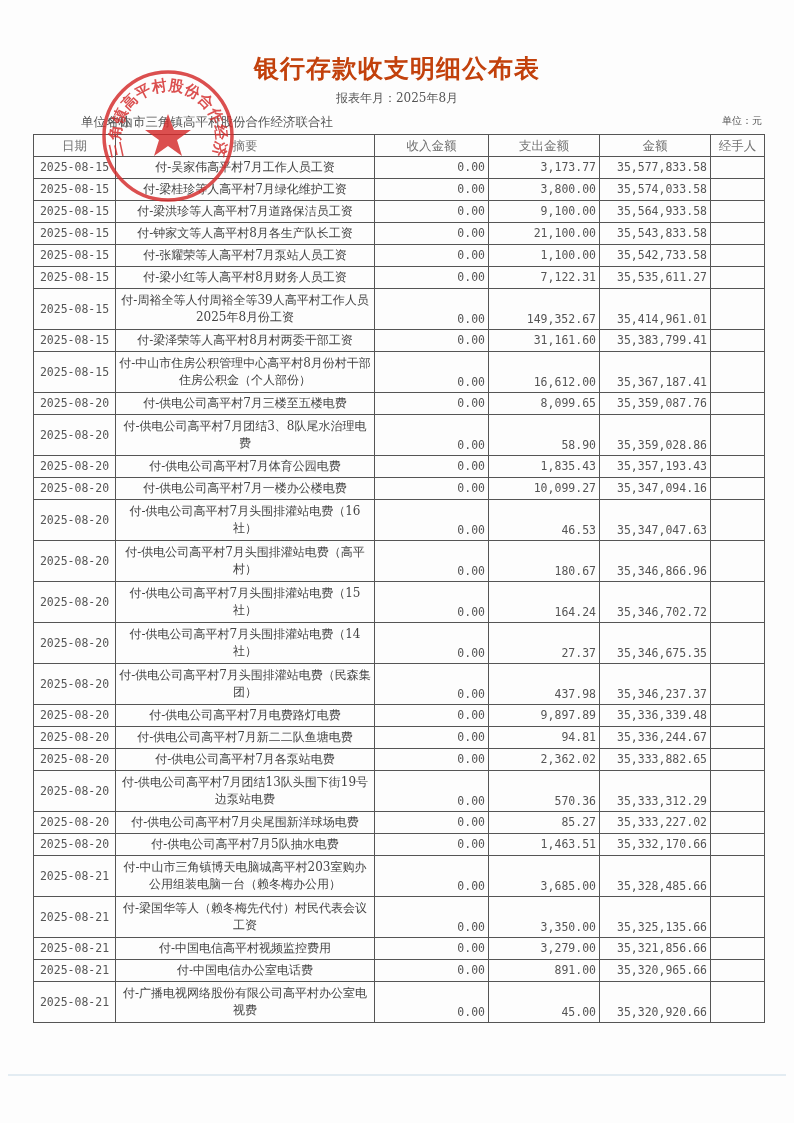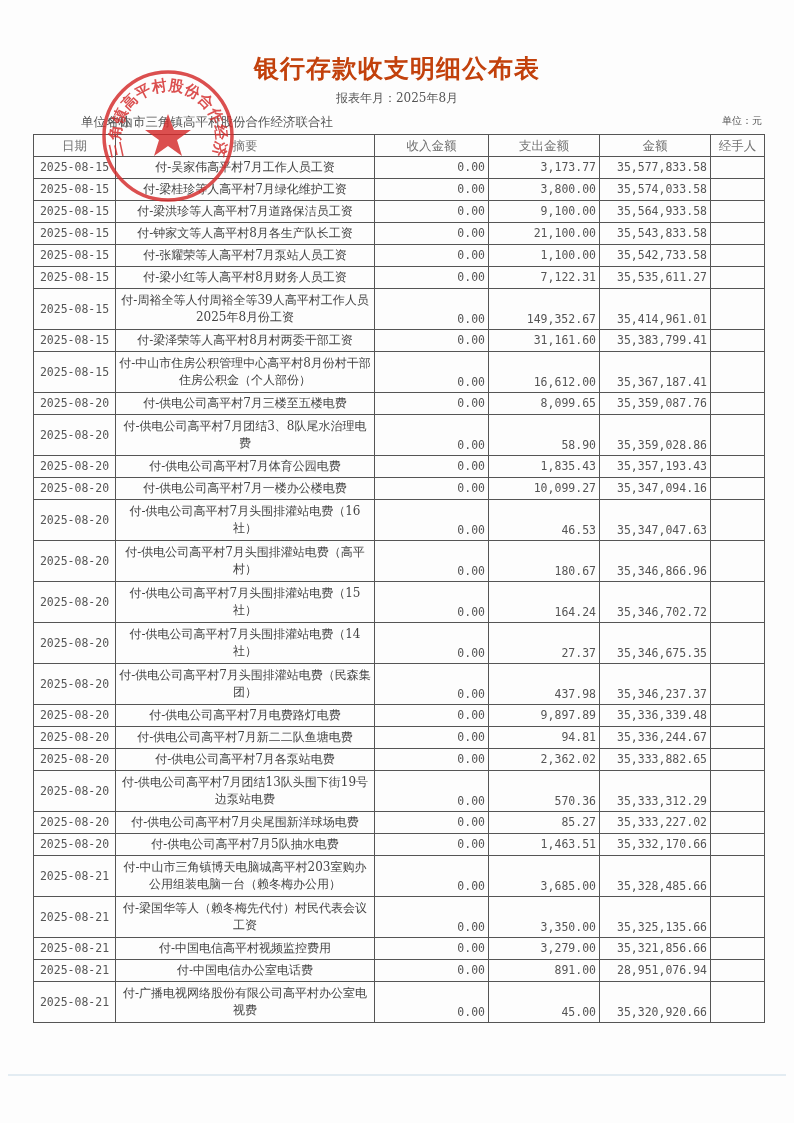--- a/index.html
+++ b/index.html
@@ -291,21 +291,21 @@
         <td class="num">0.00</td>
         <td class="num">3,279.00</td>
         <td class="num">35,321,856.66</td>
         <td class="handler"></td>
       </tr>
       <tr>
         <td class="date">2025-08-21</td>
         <td class="summary">付-中国电信办公室电话费</td>
         <td class="num">0.00</td>
         <td class="num">891.00</td>
-        <td class="num">28,951,076.94</td>
+        <td class="num">35,320,965.66</td>
         <td class="handler"></td>
       </tr>
       <tr class="tall">
         <td class="date">2025-08-21</td>
         <td class="summary">付-广播电视网络股份有限公司高平村办公室电视费</td>
         <td class="num">0.00</td>
         <td class="num">45.00</td>
         <td class="num">35,320,920.66</td>
         <td class="handler"></td>
       </tr>

